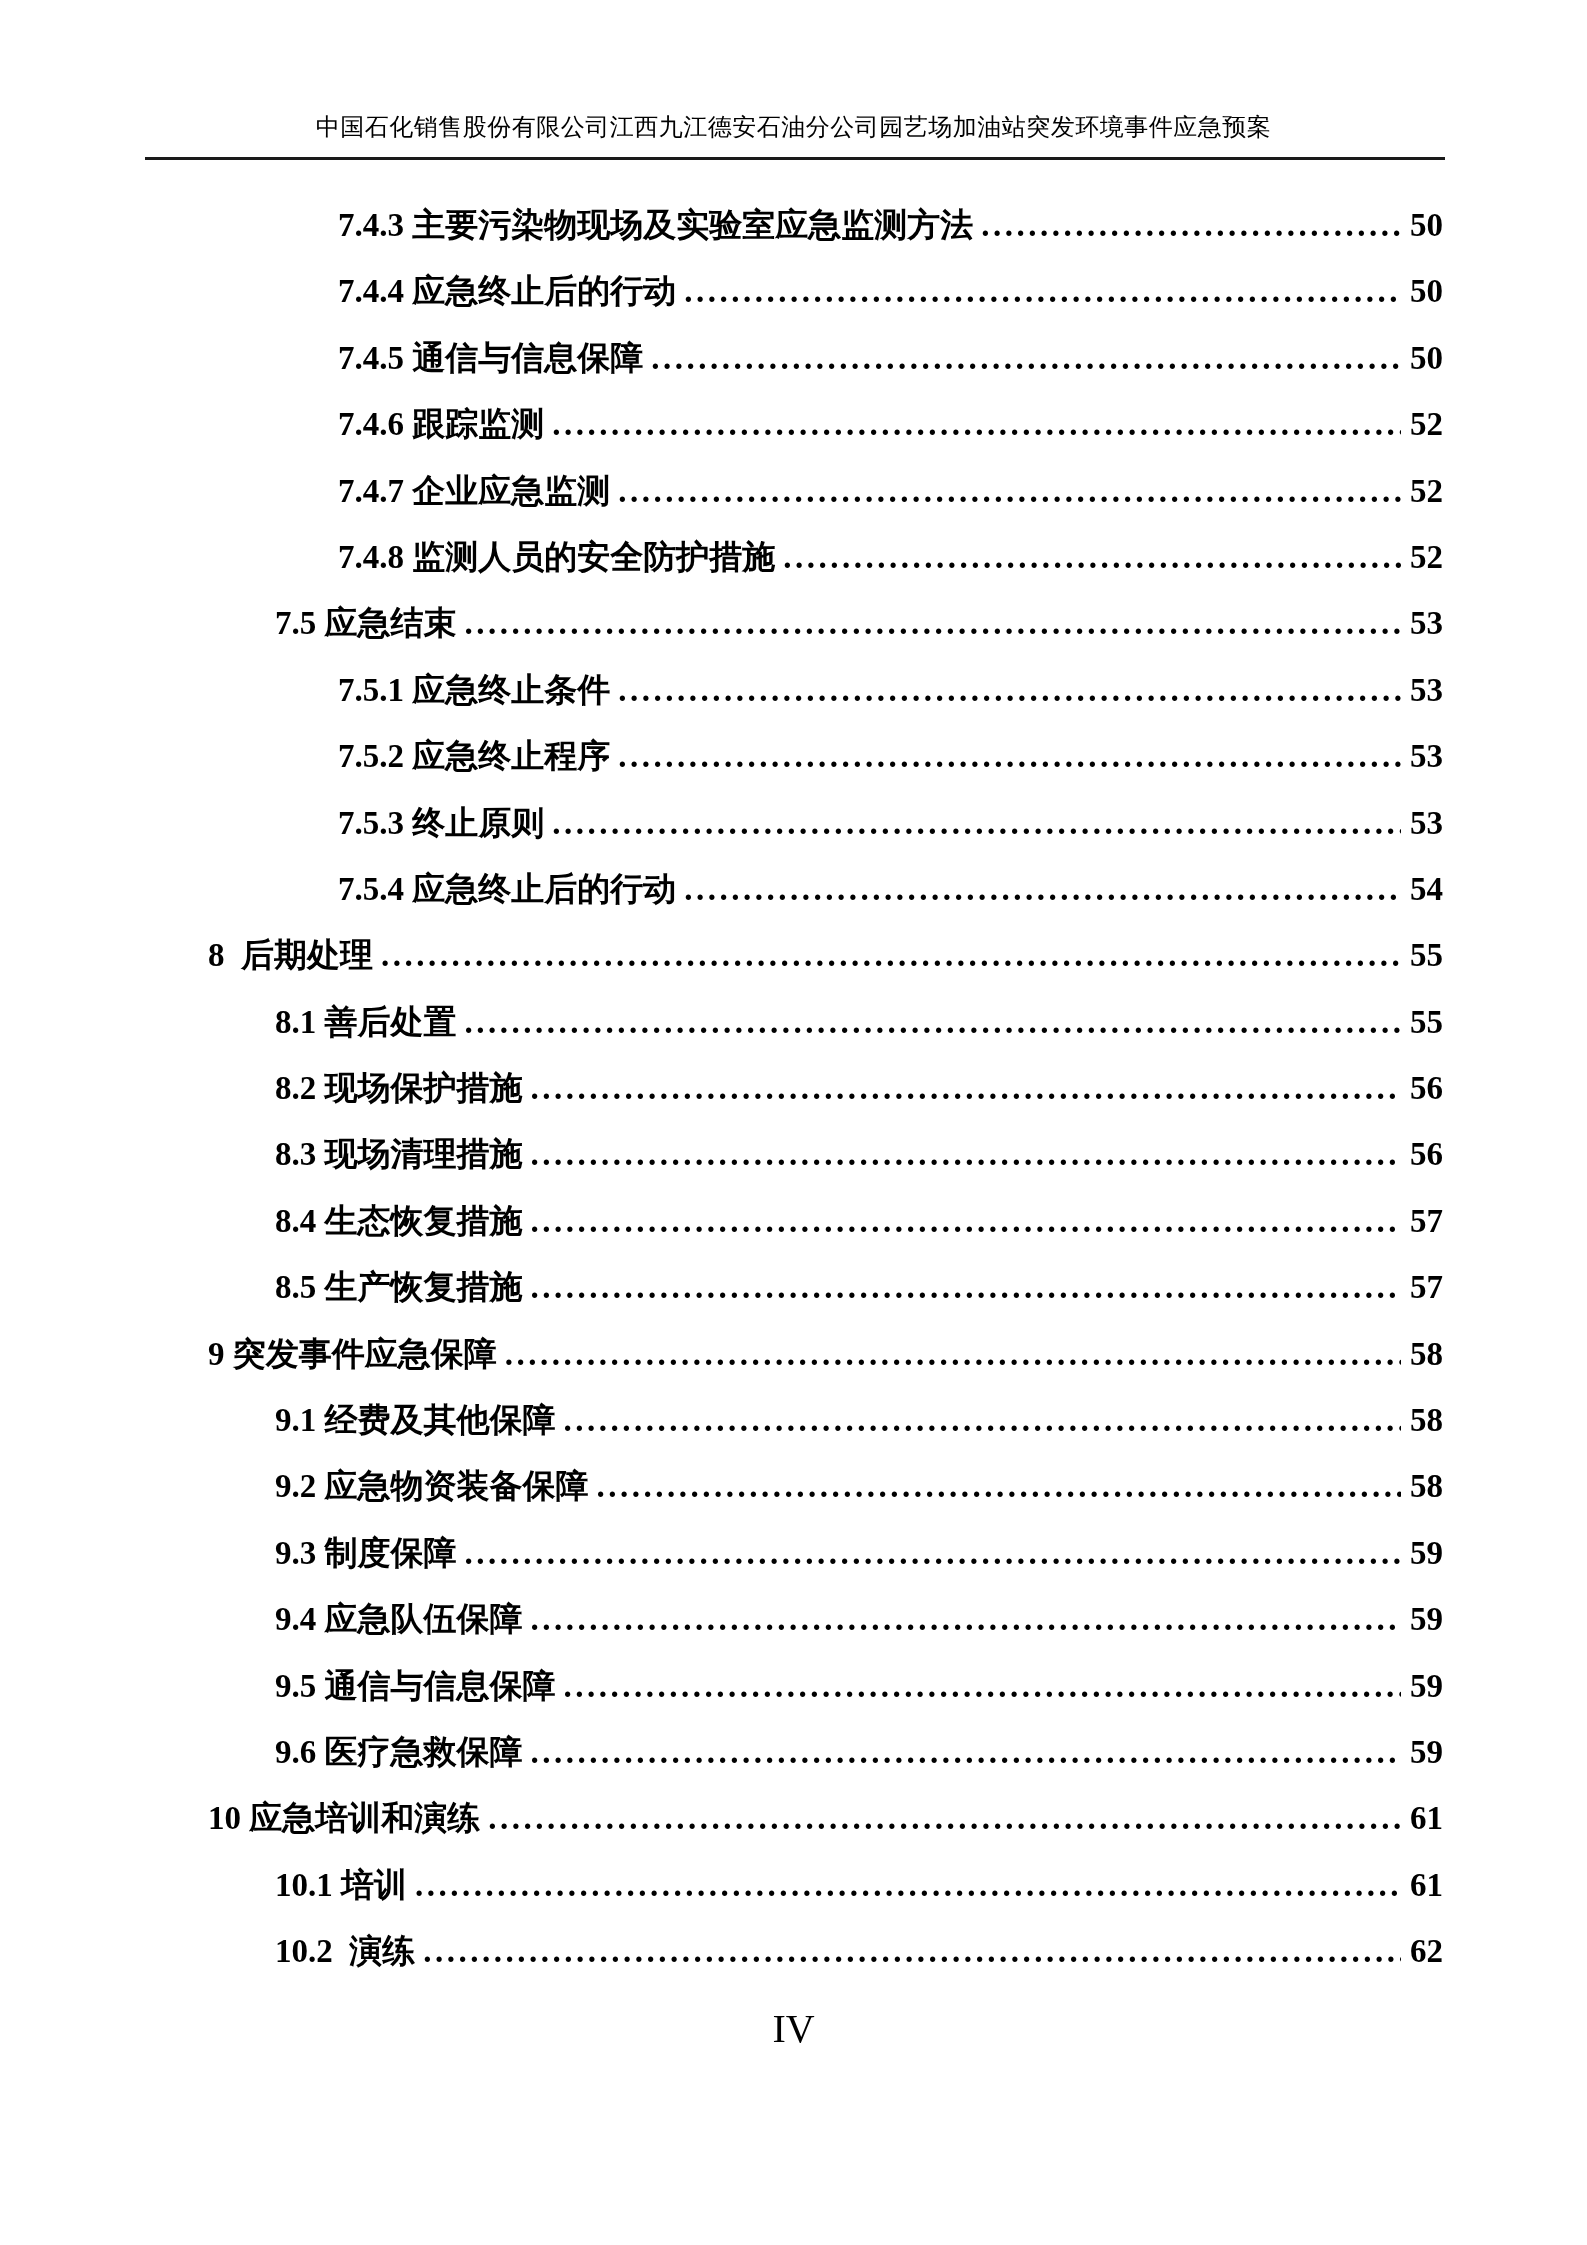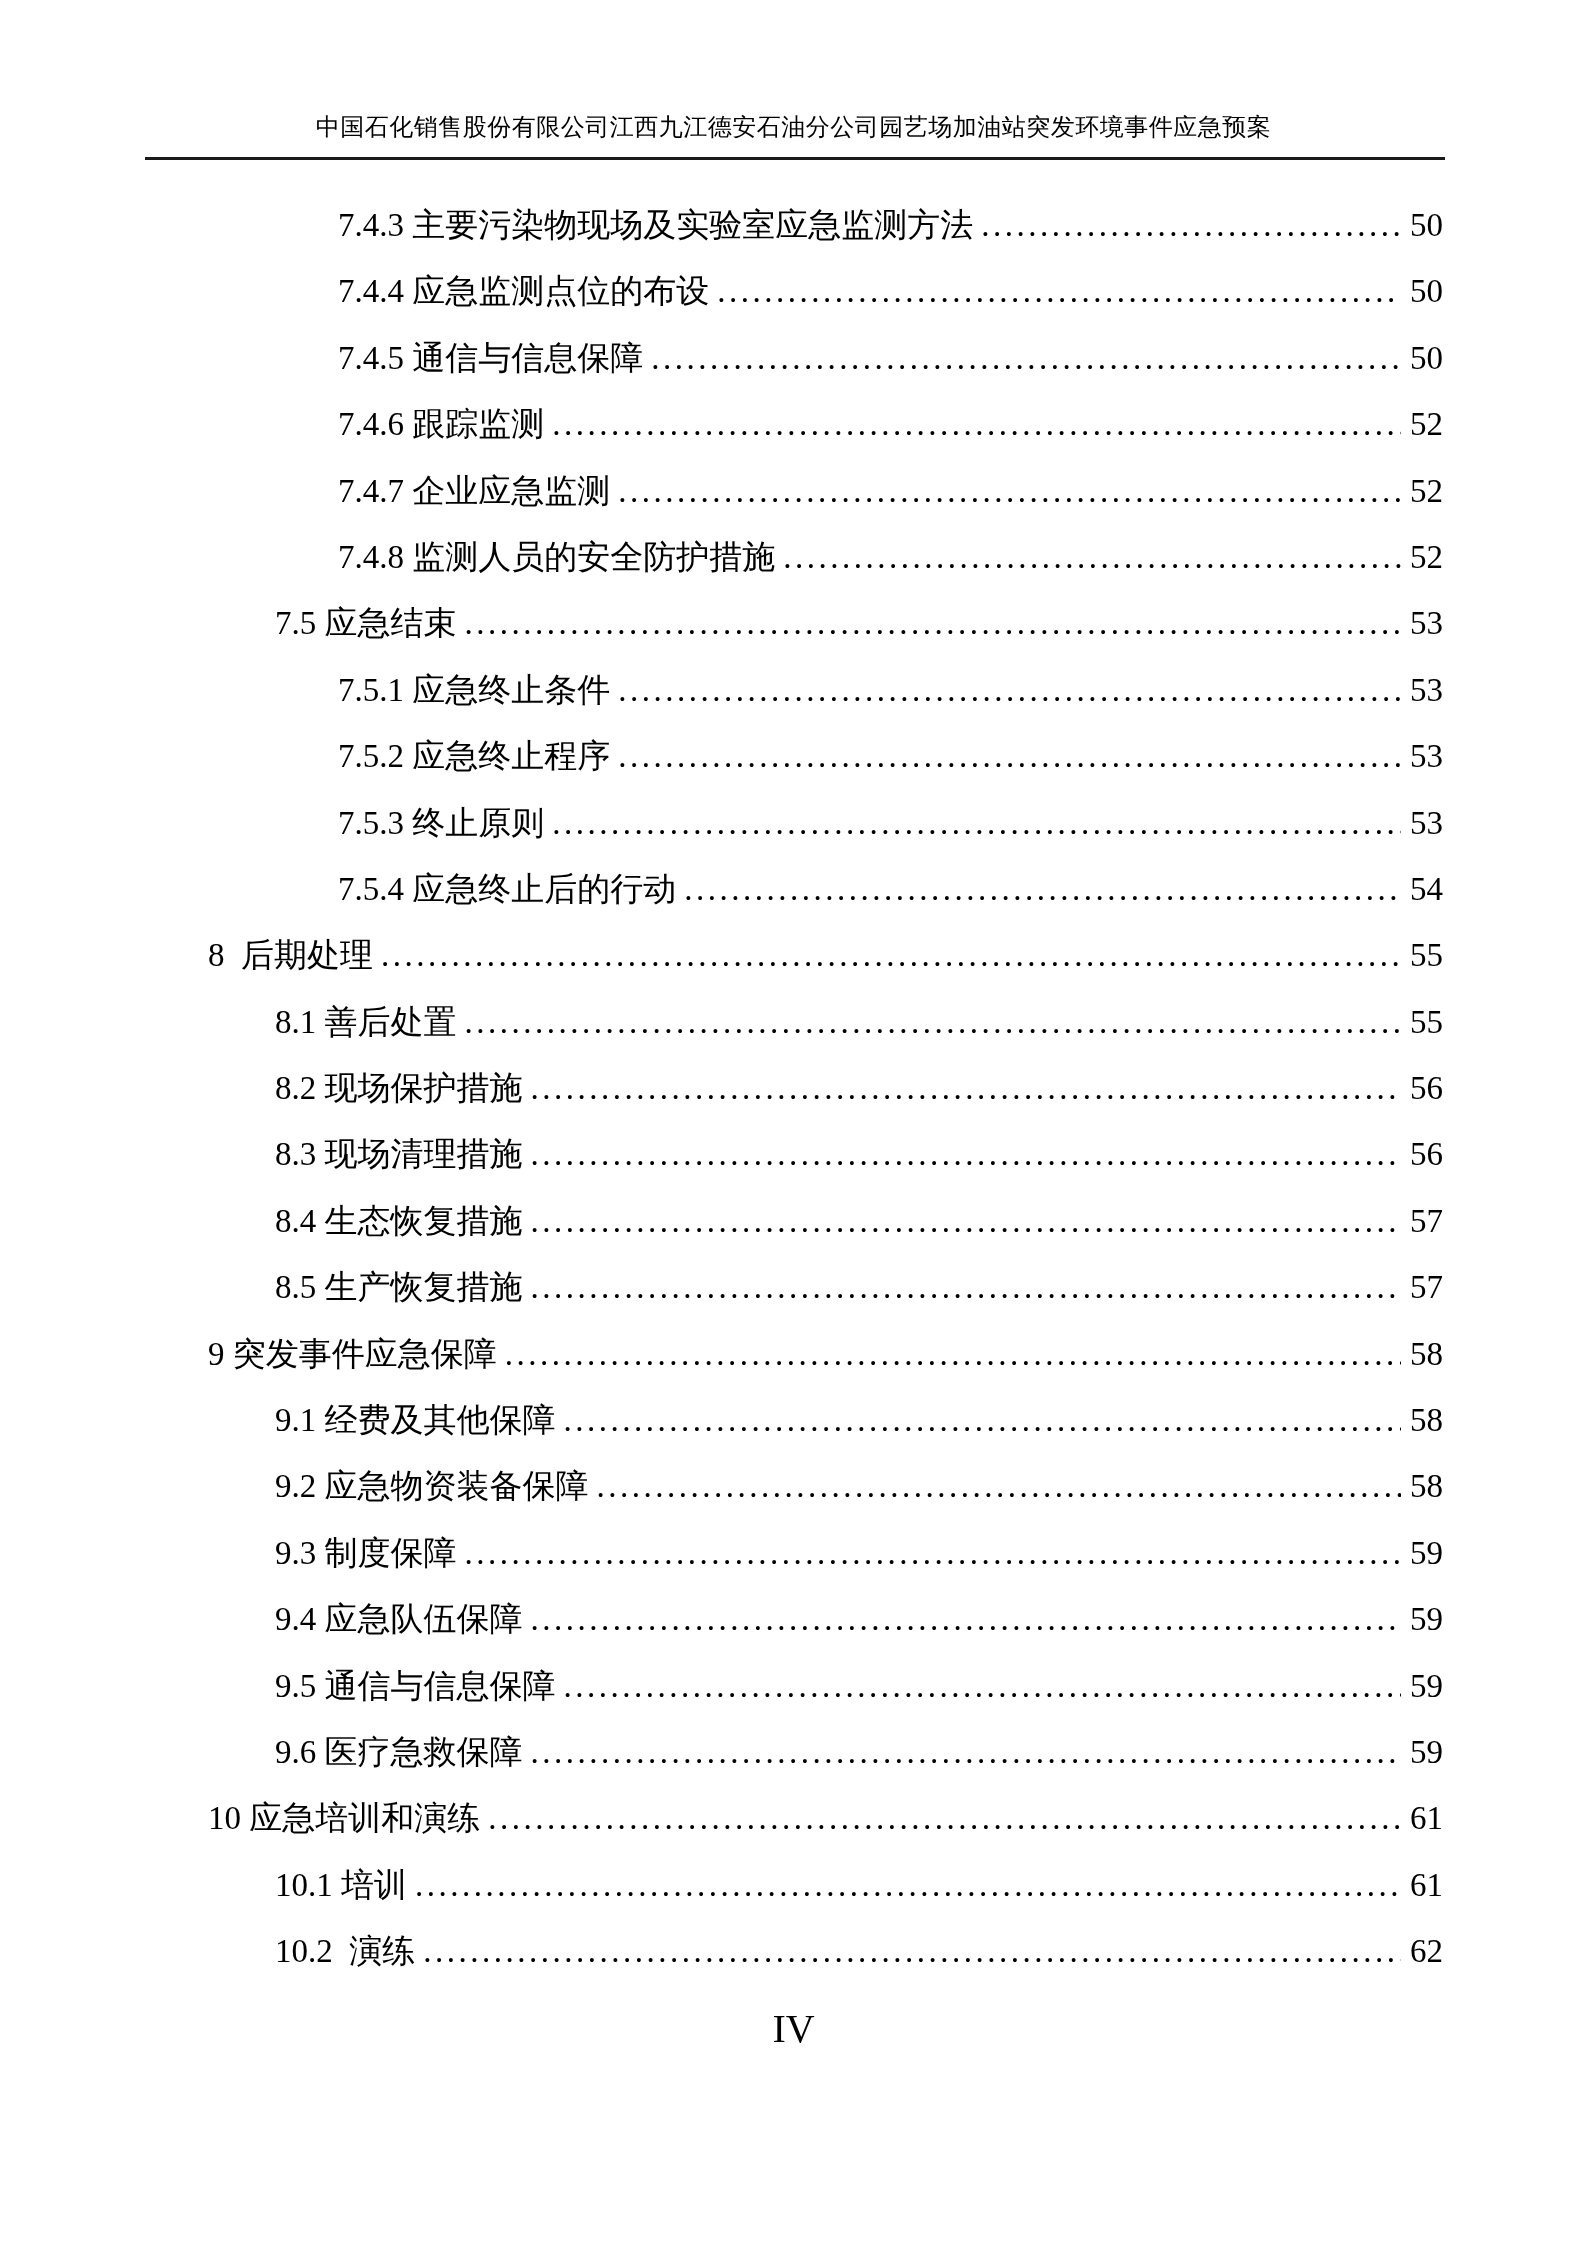--- a/index.html
+++ b/index.html
@@ -32,20 +32,21 @@
     left: 145px;
     width: 1300px;
     height: 0;
     border-top: 3px solid #1a1a1a;
   }
   .toc {
     position: absolute;
     top: 192px;
     left: 145px;
     width: 1298px;
+    font-weight: bold;
   }
   .toc-row {
     display: flex;
     align-items: baseline;
     height: 66.4px;
     line-height: 66.4px;
     font-size: 33px;
   }
   .toc-row.indent-1 { padding-left: 63px; }
   .toc-row.indent-2 { padding-left: 130px; }
@@ -85,21 +86,21 @@
 
 <div class="toc">
 
     <div class="toc-row indent-3">
       <span class="toc-label">7.4.3 主要污染物现场及实验室应急监测方法</span>
       <span class="toc-leader">............................................................................................................................................................................................................................................................................................................</span>
       <span class="toc-page">50</span>
     </div>
 
     <div class="toc-row indent-3">
-      <span class="toc-label">7.4.4 应急监测点位的布设</span>
+      <span class="toc-label">7.4.4 应急终止后的行动</span>
       <span class="toc-leader">............................................................................................................................................................................................................................................................................................................</span>
       <span class="toc-page">50</span>
     </div>
 
     <div class="toc-row indent-3">
       <span class="toc-label">7.4.5 通信与信息保障</span>
       <span class="toc-leader">............................................................................................................................................................................................................................................................................................................</span>
       <span class="toc-page">50</span>
     </div>
 

